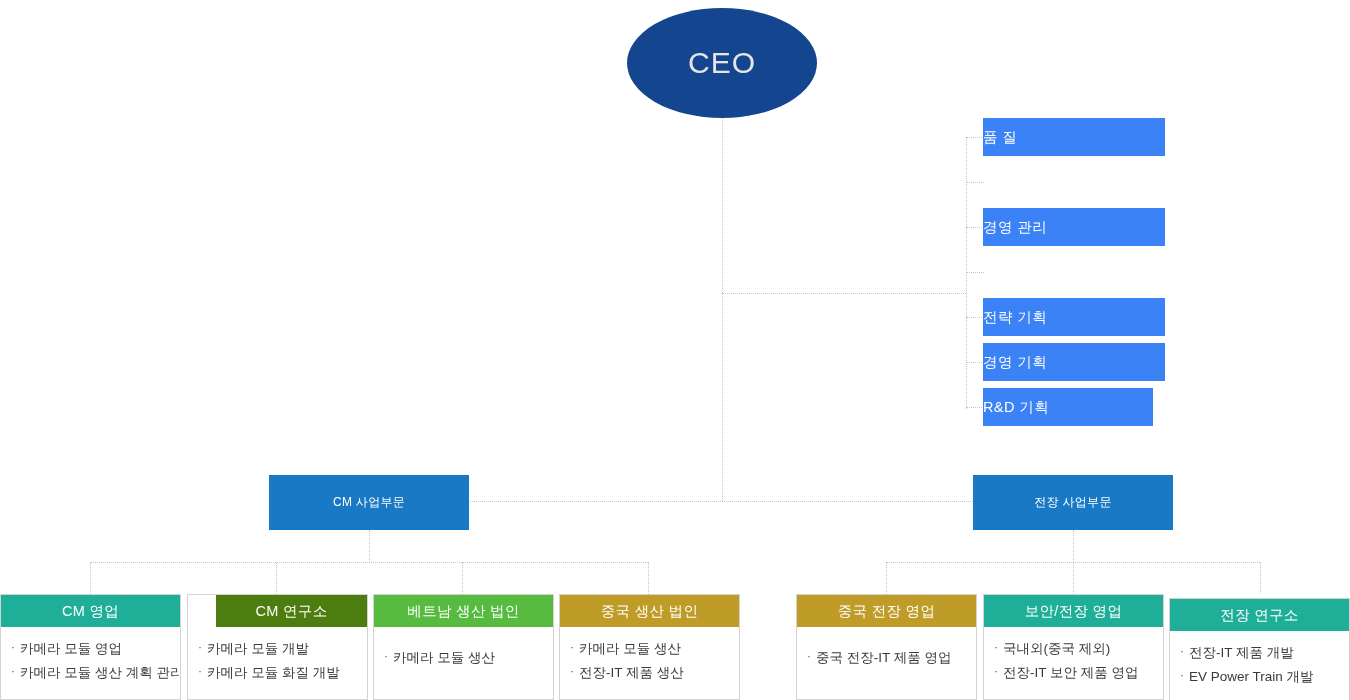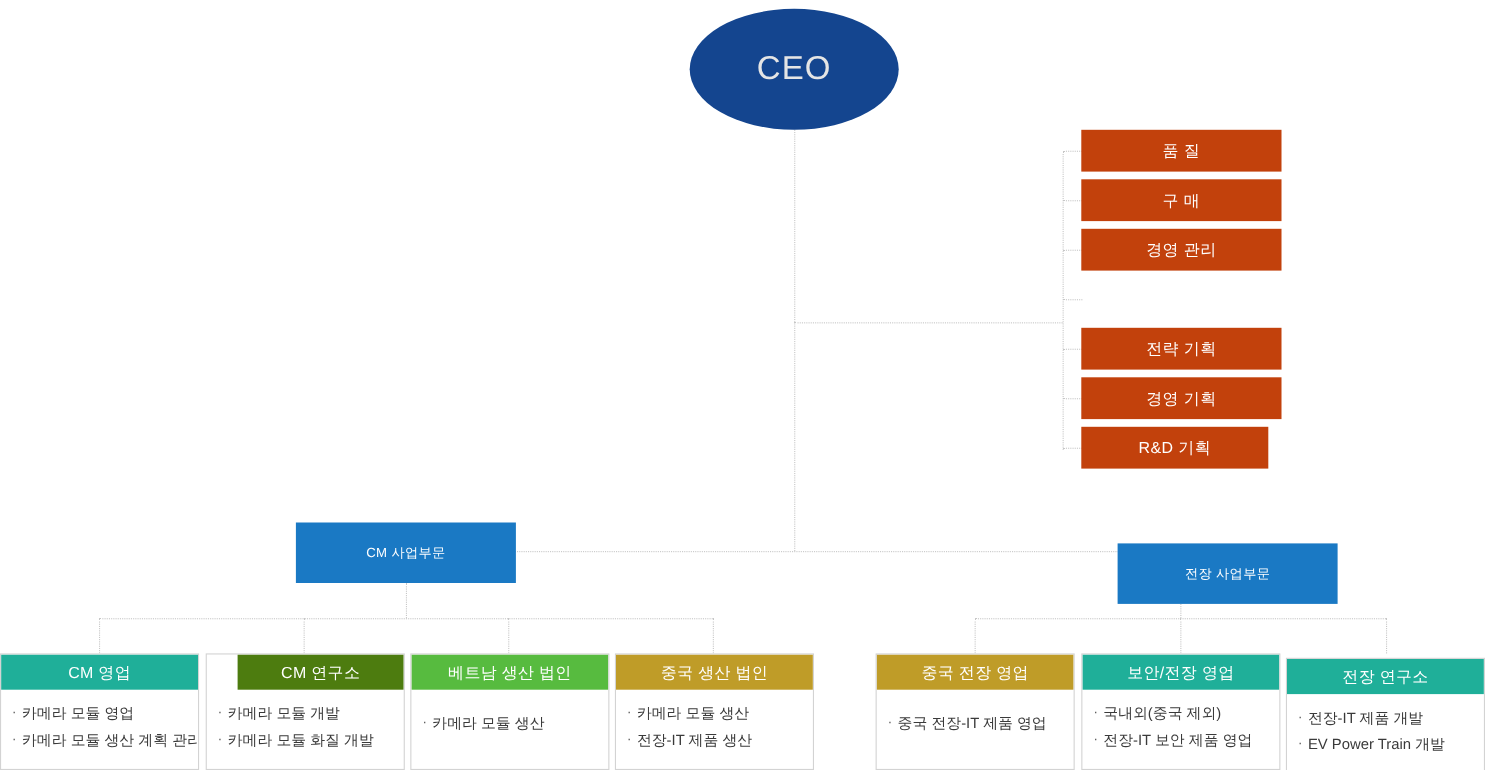--- a/index.html
+++ b/index.html
@@ -40,24 +40,24 @@
     letter-spacing: 1px;
   }
   .ceo-label {
     font-size: 30px;
     color: #e5e5e5;
   }
 
   
   .staff-box {
     position: absolute;
-    background: #c2410c;
-    display: flex;
-    align-items: center;
-    justify-content: center;
+    background: #3b82f6;
+    display: flex;
+    align-items: center;
+    justify-content: flex-start;
   }
   .staff-label {
     color: #ffffff;
     font-size: 14.5px;
     letter-spacing: 0.4px;
     white-space: nowrap;
   }
 
   
   .division-box {
@@ -159,40 +159,37 @@
   <div class="conn-v" style="left:1073px; top:562px; height:32px;"></div>
   <div class="conn-v" style="left:1260px; top:562px; height:32px;"></div>
 
   <div class="ceo-node" style="left:627px; top:8px; width:190px; height:110px;">
     <span class="ceo-label">CEO</span>
   </div>
 
   <div class="staff-box" style="left:983px; top:118px; width:182px; height:38px;">
     <span class="staff-label">품 질</span>
   </div>
-  <div class="staff-box" style="left:983px; top:163px; width:182px; height:38px;">
-    <span class="staff-label">구 매</span>
-  </div>
   <div class="staff-box" style="left:983px; top:208px; width:182px; height:38px;">
     <span class="staff-label">경영 관리</span>
   </div>
   <div class="staff-box" style="left:983px; top:343px; width:182px; height:38px;">
     <span class="staff-label">경영 기획</span>
   </div>
   <div class="staff-box" style="left:983px; top:298px; width:182px; height:38px;">
     <span class="staff-label">전략 기획</span>
   </div>
   <div class="staff-box" style="left:983px; top:388px; width:170px; height:38px;">
     <span class="staff-label">R&amp;D 기획</span>
   </div>
 
   <div class="division-box" style="left:269px; top:475px; width:200px; height:55px;">
     <span class="division-label">CM 사업부문</span>
   </div>
-  <div class="division-box" style="left:1016px; top:475px; width:200px; height:55px;margin-top:19px;">
+  <div class="division-box" style="left:973px; top:475px; width:200px; height:55px;">
     <span class="division-label">전장 사업부문</span>
   </div>
 
   <div class="leaf-card" style="left:0px; top:594px; width:181px; height:106px;">
     <div class="leaf-header" style="background:#1faf99;">
       <span class="leaf-title">CM 영업</span>
     </div>
     <div class="leaf-body">
       <div class="leaf-item">
         <span class="leaf-bullet">·</span>

